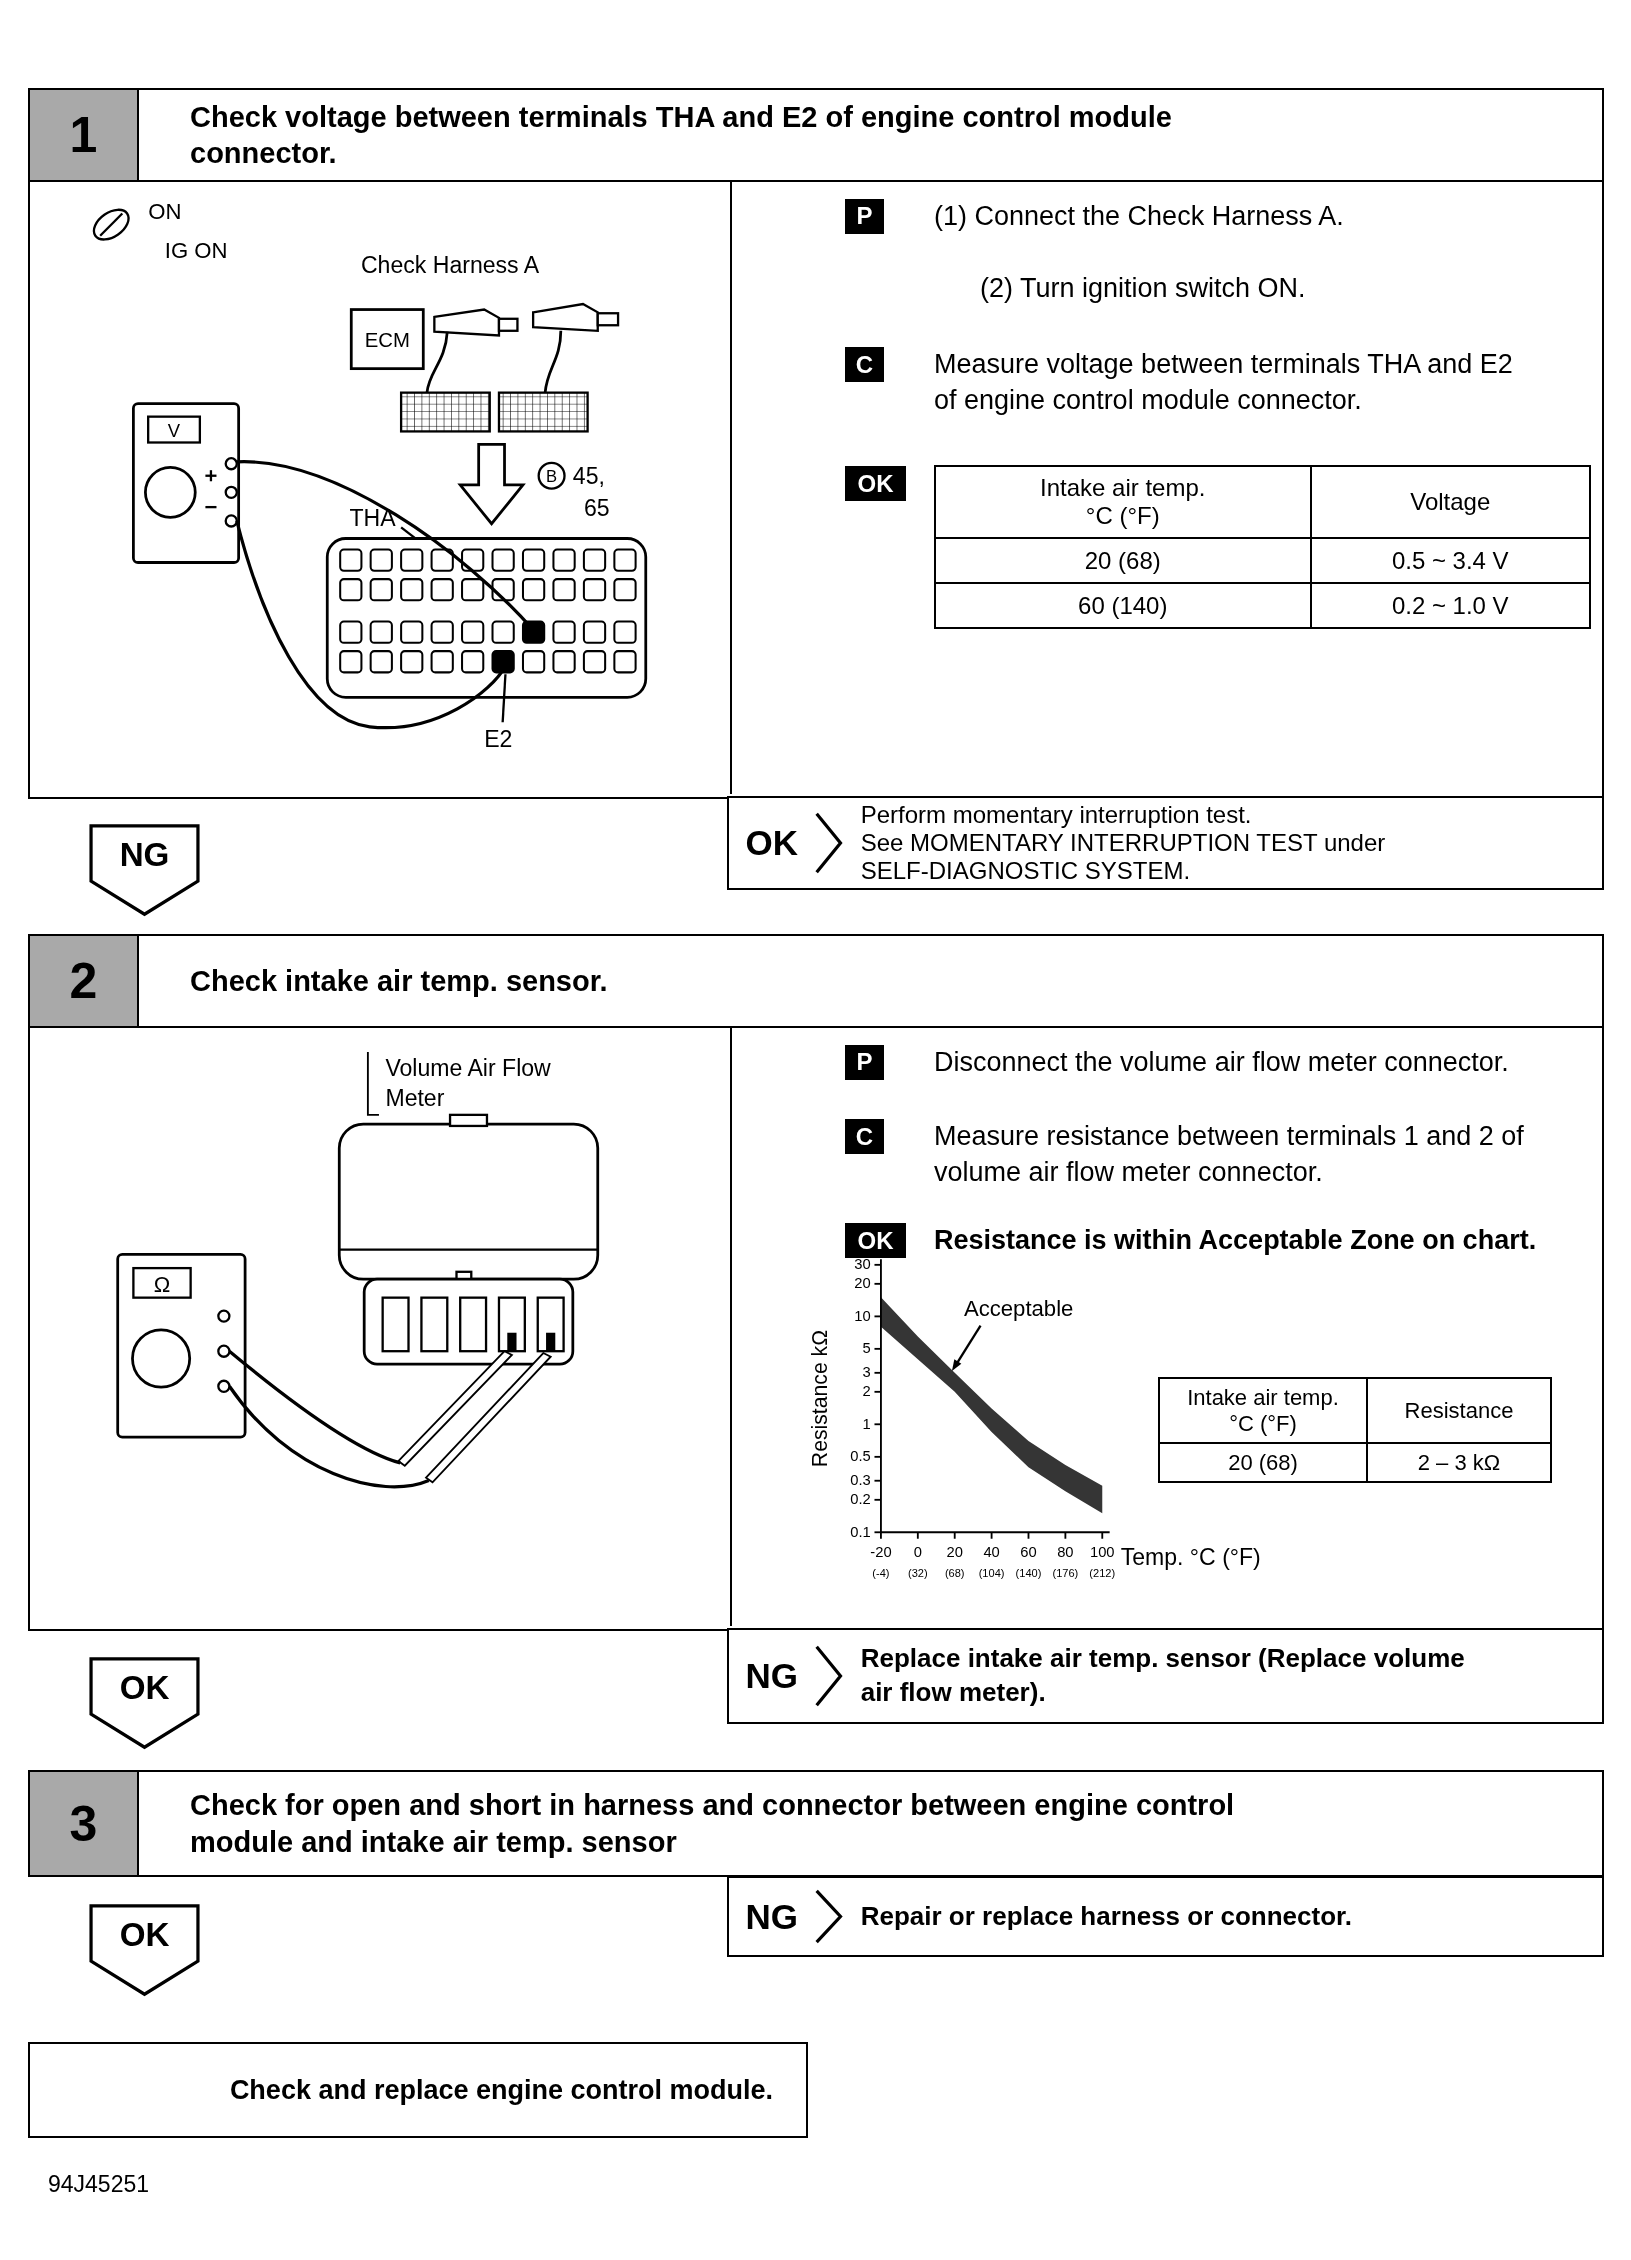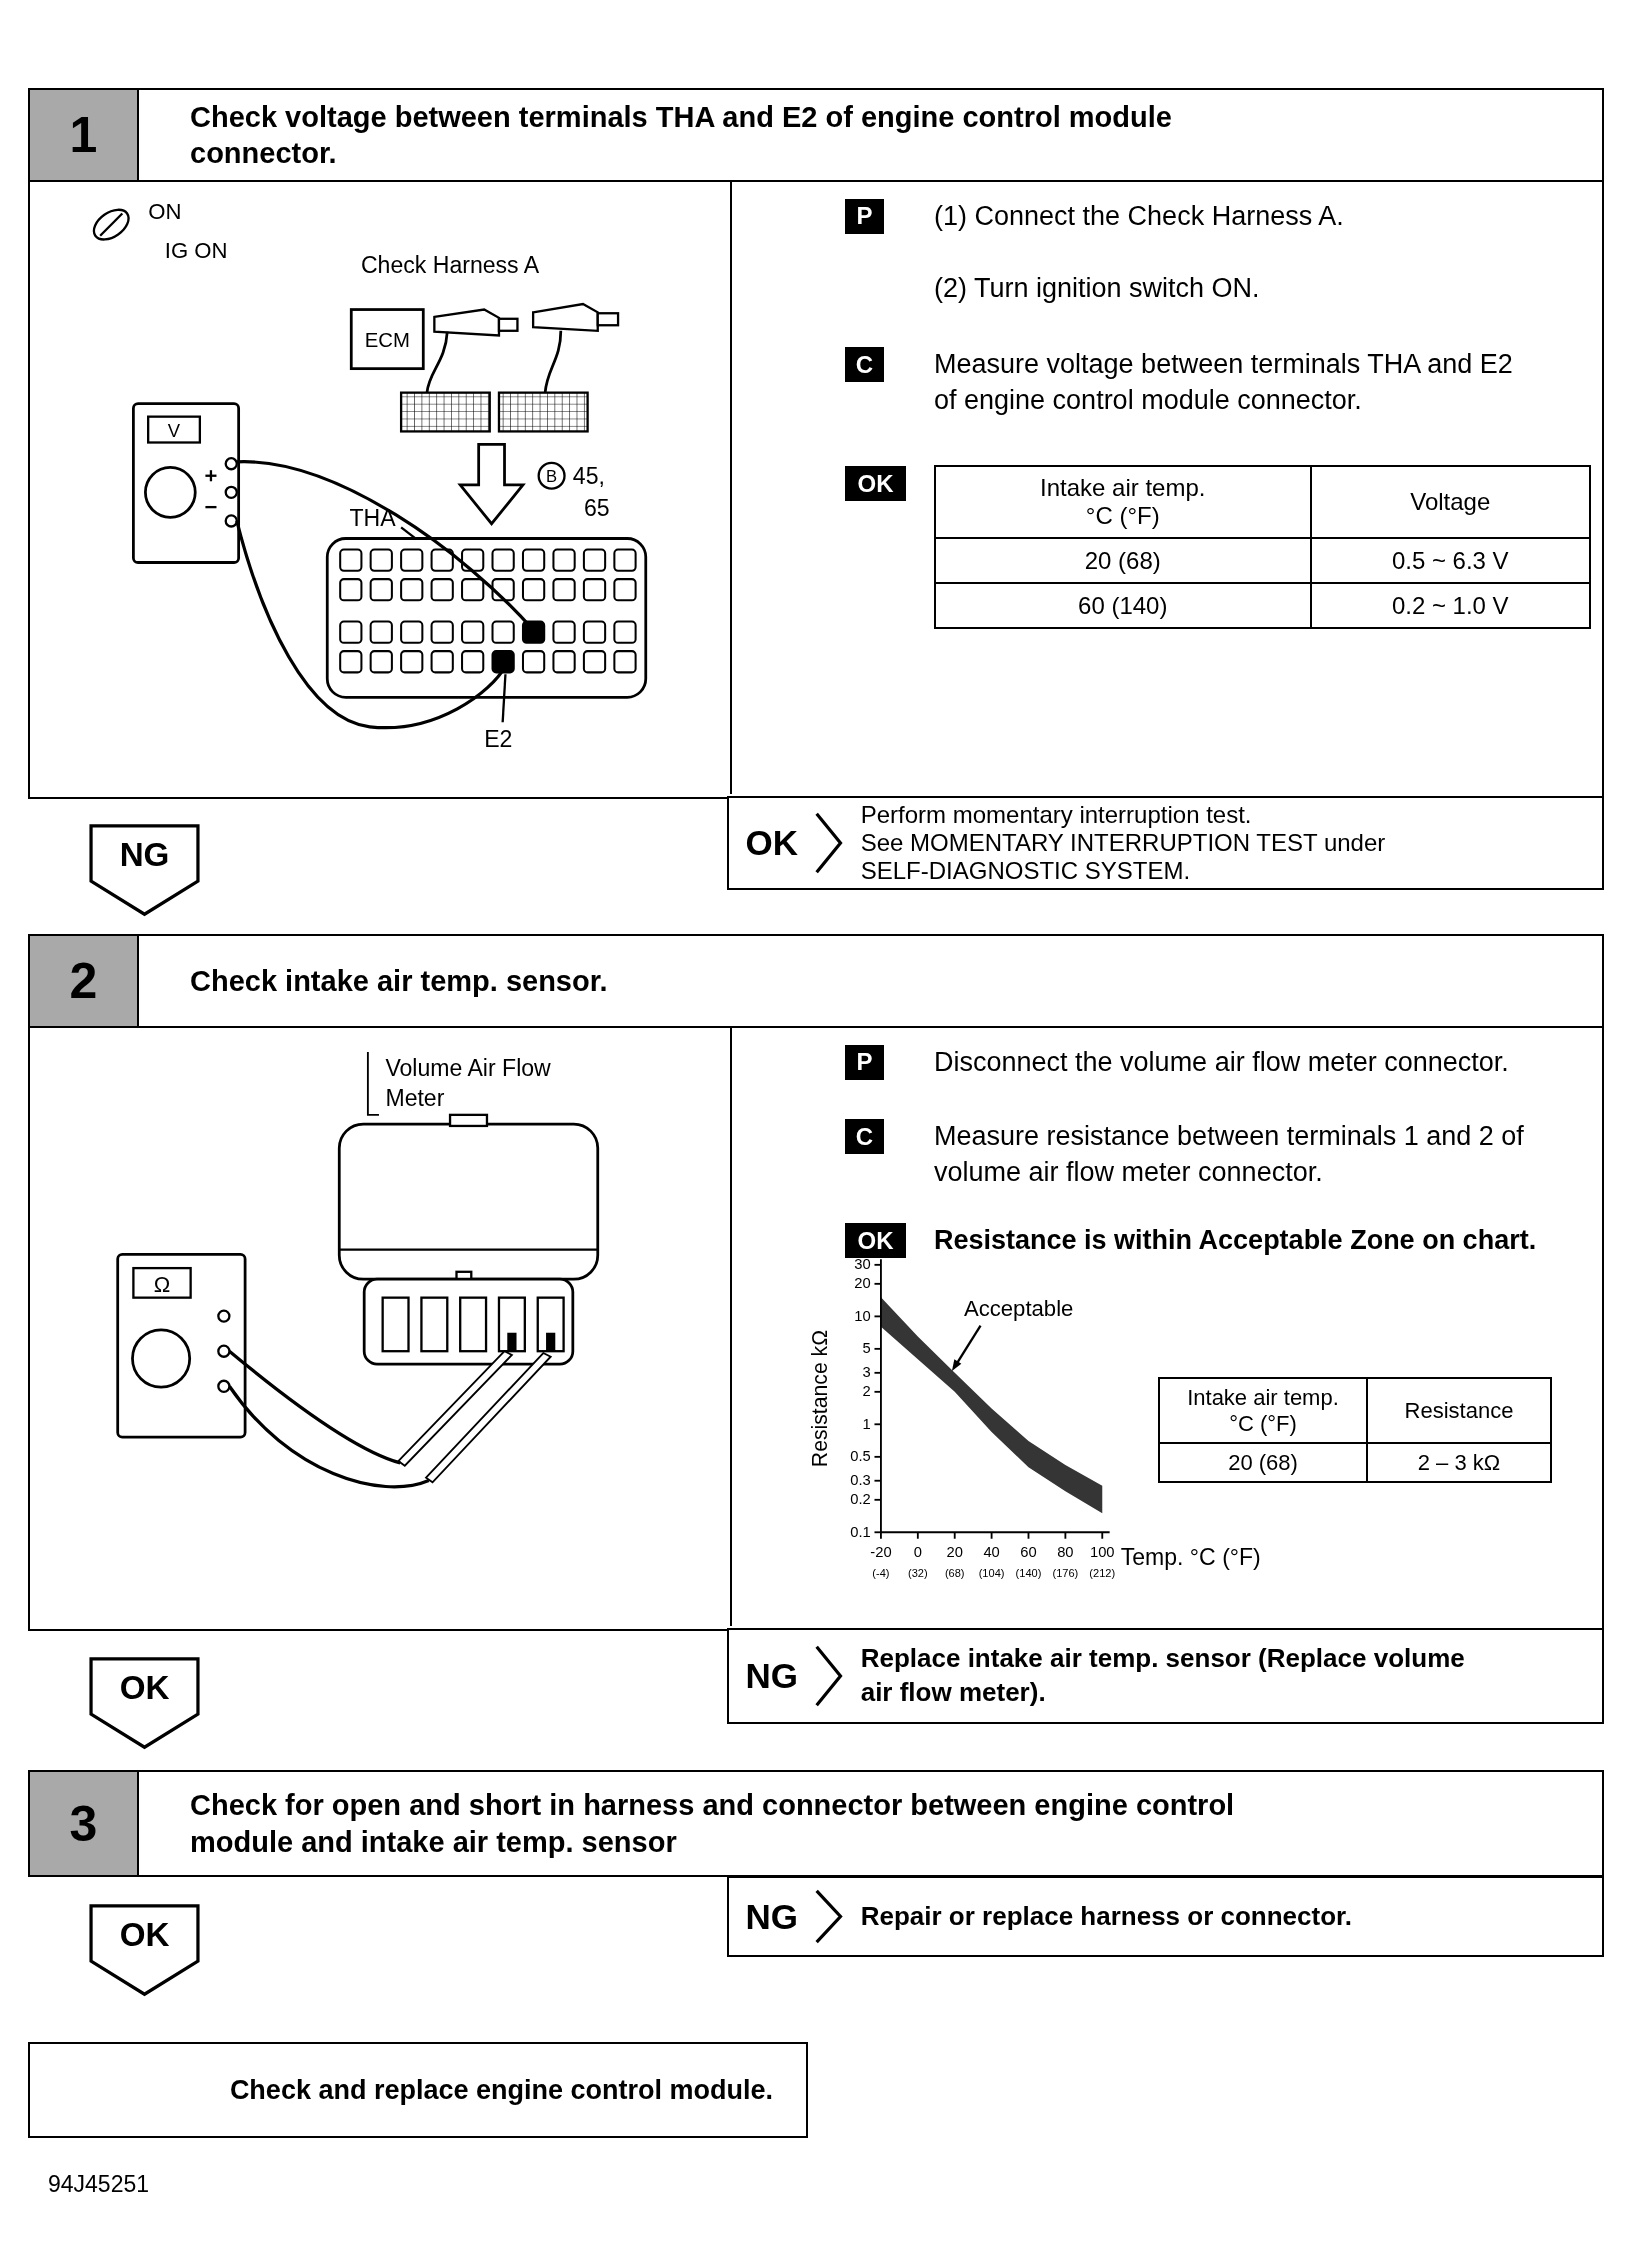--- a/index.html
+++ b/index.html
@@ -152,41 +152,41 @@
 
           <path d="M224,303 C330,298 470,400 545,485" fill="none" stroke="#000" stroke-width="3.5"></path>
           <path d="M224,367 C250,470 300,582 368,590 C440,598 500,552 515,524" fill="none" stroke="#000" stroke-width="3.5"></path>
         </svg>
       </div>
       <div class="pane-right">
         <div class="inst-row">
           <div class="badge-cell"><span class="badge">P</span></div>
           <div class="inst-text">(1) Connect the Check Harness A.</div>
         </div>
-        <div class="inst-row" style="margin-top:35px;">
+        <div class="inst-row" style="margin-top:35px;gap:46px;">
           <div class="badge-cell"></div>
           <div class="inst-text">(2) Turn ignition switch ON.</div>
         </div>
         <div class="inst-row" style="margin-top:39px;">
           <div class="badge-cell"><span class="badge">C</span></div>
           <div class="inst-text pre">Measure voltage between terminals THA and E2
 of engine control module connector.</div>
         </div>
         <div class="inst-row" style="margin-top:46px;">
           <div class="badge-cell"><span class="badge ok">OK</span></div>
           <table class="spec-table t1">
             <tbody>
                 <tr>
               <th class="pre">Intake air temp.
 °C (°F)</th>
               <th>Voltage</th>
             </tr>
             <tr>
               <td>20 (68)</td>
-              <td>0.5 ~ 6.3 V</td>
+              <td>0.5 ~ 3.4 V</td>
             </tr>
             <tr>
               <td>60 (140)</td>
               <td>0.2 ~ 1.0 V</td>
             </tr>
           </tbody>
             </table>
         </div>
       </div>
     </div>

